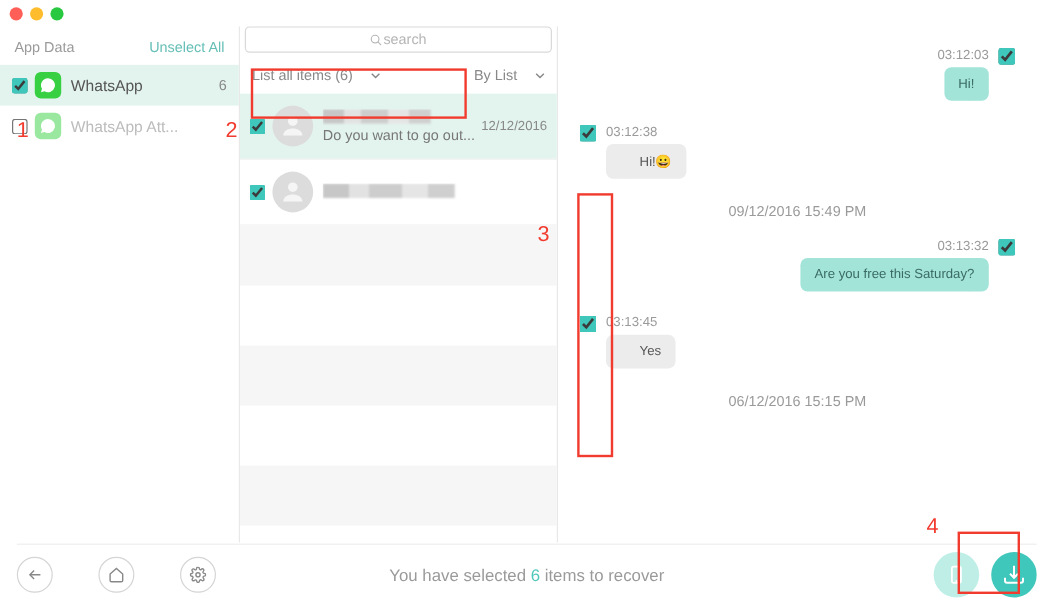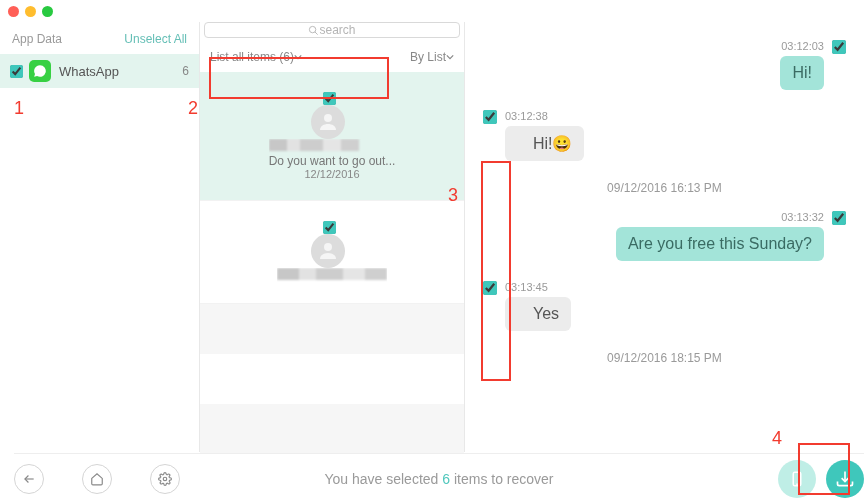--- a/index.html
+++ b/index.html
@@ -20,41 +20,41 @@
 .sb-item.sel { background: #e3f4ee; }
 .sb-item .count { margin-left: auto; color: #888; font-size: 12px; }
 .app-ic { width: 22px; height: 22px; border-radius: 5px; margin-right: 8px; display: flex; align-items: center; justify-content: center; }
 .ic-wa { background: #37d043; } .ic-wa svg { fill: #fff; }
 .sb-item input[type=checkbox] { margin-right: 6px; accent-color: #3fc7bb; }
 
 
 .convs { width: 265px; border-right: 1px solid #e8e8e8; display: flex; flex-direction: column; }
 .search { margin: 0 4px 4px; height: 22px; background: #fff; border: 1px solid #d9d9d9; border-radius: 4px; display: flex; align-items: center; justify-content: center; color: #b5b5b5; font-size: 12px; gap: 0; }
 .list-hdr { display: flex; justify-content: space-between; padding: 8px 10px; font-size: 12px; color: #888; }
-.hdr-drop { display: flex; align-items: center; gap: 0; cursor: pointer; }
-.conv { display: flex; align-items: center; padding: 20px 8px; font-size: 12px; border-bottom: 1px solid #f2f2f2; position: relative; flex-direction: column; }
+.hdr-drop { display: flex; align-items: center; gap: 15px; cursor: pointer; }
+.conv { display: flex; align-items: center; padding: 10px 8px; font-size: 12px; border-bottom: 1px solid #f2f2f2; position: relative; }
 .conv.sel { background: #e3f4ee; }
 .conv input[type=checkbox] { margin-right: 6px; accent-color: #3fc7bb; }
 .avatar { width: 34px; height: 34px; border-radius: 50%; background: #dcdcdc; margin-right: 8px; display: flex; align-items: center; justify-content: center; }
 .avatar svg { fill: #f5f5f5; }
 .conv-txt { flex: 1; overflow: hidden; }
 .conv-name { height: 12px; width: 90px; background: linear-gradient(90deg,#c7c7c7 0 20%,#e2e2e2 20% 35%,#cdcdcd 35% 60%,#e5e5e5 60% 80%,#cfcfcf 80% 100%); filter: blur(1px); margin-bottom: 3px; }
 .conv-prev { color: #777; font-size: 12px; white-space: nowrap; overflow: hidden; text-overflow: ellipsis; }
 .conv-date { color: #888; font-size: 11px; }
 .stripes .stripe { height: 50px; } .stripes .stripe:nth-child(odd){ background:#f6f6f6; }
 
 
 .chat { flex: 1; overflow-y: auto; padding: 10px 18px 0; position: relative; }
 .date-sep { text-align: center; font-size: 12px; color: #9a9a9a; margin: 10px 0 16px; }
 .msg { display: flex; align-items: flex-start; gap: 8px; margin: 8px 0 20px; }
 .msg.right { justify-content: flex-end; }
 .msg .ts { font-size: 11px; color: #9a9a9a; margin-bottom: 4px; }
 .msg-col { display: flex; flex-direction: column; }
 .msg.right .msg-col { align-items: flex-end; }
-.bubble { padding: 8px 12px; border-radius: 6px; font-size: 16px; max-width: 220px; position: relative; }
+.bubble { padding: 8px 12px; border-radius: 6px; font-size: 11px; max-width: 220px; position: relative; }
 .b-gray { background: #ececec; color: #555; padding-left: 28px; }
 .b-teal { background: #a3e4d9; color: #3a6b63; }
 .bubble::after { content:''; position:absolute; bottom:-6px; width:0; height:0; border:6px solid transparent; }
 .b-gray::after { left:10px; border-top-color:#ececec; }
 .b-teal::after { right:10px; border-top-color:#a3e4d9; }
 .msg input[type=checkbox]{ accent-color:#3fc7bb; width:14px; height:14px; }
 
 
 .footer { position:absolute; bottom:0; left:14px; right:0; height:50px; border-top:1px solid #eee; display:flex; align-items:center; padding:0 0; background:#fff;gap:30px; }
 .ftr-btn { width:30px; height:30px; border:1px solid #d5d5d5; border-radius:50%; display:flex; align-items:center; justify-content:center; margin-right:8px; color:#888; cursor:pointer; }
@@ -87,20 +87,29 @@
     <div class="sb-item sel">
       <input type="checkbox" checked="" style="">
       <span class="app-ic ic-wa">
         <svg width="14" height="14" viewBox="0 0 24 24">
             <path d="M12 2a10 10 0 0 0-8.6 15.1L2 22l5-1.3A10 10 0 1 0 12 2z"></path>
           </svg>
       </span>
       <span>WhatsApp</span>
       <span class="count">6</span>
     </div>
+    <div class="sb-item" style="color:#bcbcbc;">
+      <input type="checkbox" style="">
+      <span class="app-ic ic-wa" style="opacity:.5">
+        <svg width="14" height="14" viewBox="0 0 24 24">
+            <path d="M12 2a10 10 0 0 0-8.6 15.1L2 22l5-1.3A10 10 0 1 0 12 2z"></path>
+          </svg>
+      </span>
+      <span>WhatsApp Att...</span>
+    </div>
   </div>
 
   <div class="convs">
     <div class="search">
       <svg width="11" height="11" viewBox="0 0 24 24" fill="none" stroke="#b5b5b5" stroke-width="2">
           <circle cx="10" cy="10" r="7"></circle>
           <line x1="21" y1="21" x2="15" y2="15"></line>
         </svg>
       <span>search</span>
     </div>
@@ -167,39 +176,39 @@
     </div>
 
     <div class="msg">
       <input type="checkbox" checked="" style="">
       <div class="msg-col">
         <span class="ts">03:12:38</span>
         <div class="bubble b-gray">Hi!😀</div>
       </div>
     </div>
 
-    <div class="date-sep">09/12/2016 16:13 PM</div>
+    <div class="date-sep">09/12/2016 15:49 PM</div>
 
     <div class="msg right">
       <div class="msg-col">
         <span class="ts">03:13:32</span>
-        <div class="bubble b-teal">Are you free this Sunday?</div>
+        <div class="bubble b-teal">Are you free this Saturday?</div>
       </div>
       <input type="checkbox" checked="" style="">
     </div>
 
     <div class="msg">
       <input type="checkbox" checked="" style="">
       <div class="msg-col">
         <span class="ts">03:13:45</span>
         <div class="bubble b-gray">Yes</div>
       </div>
     </div>
 
-    <div class="date-sep">09/12/2016 18:15 PM</div>
+    <div class="date-sep">06/12/2016 15:15 PM</div>
   </div>
 </div>
 
 <div class="footer">
   <div class="ftr-btn">
     <svg width="14" height="14" viewBox="0 0 24 24" fill="none" stroke="#888" stroke-width="2">
         <line x1="20" y1="12" x2="5" y2="12"></line>
         <polyline points="11 6 5 12 11 18"></polyline>
       </svg>
   </div>

